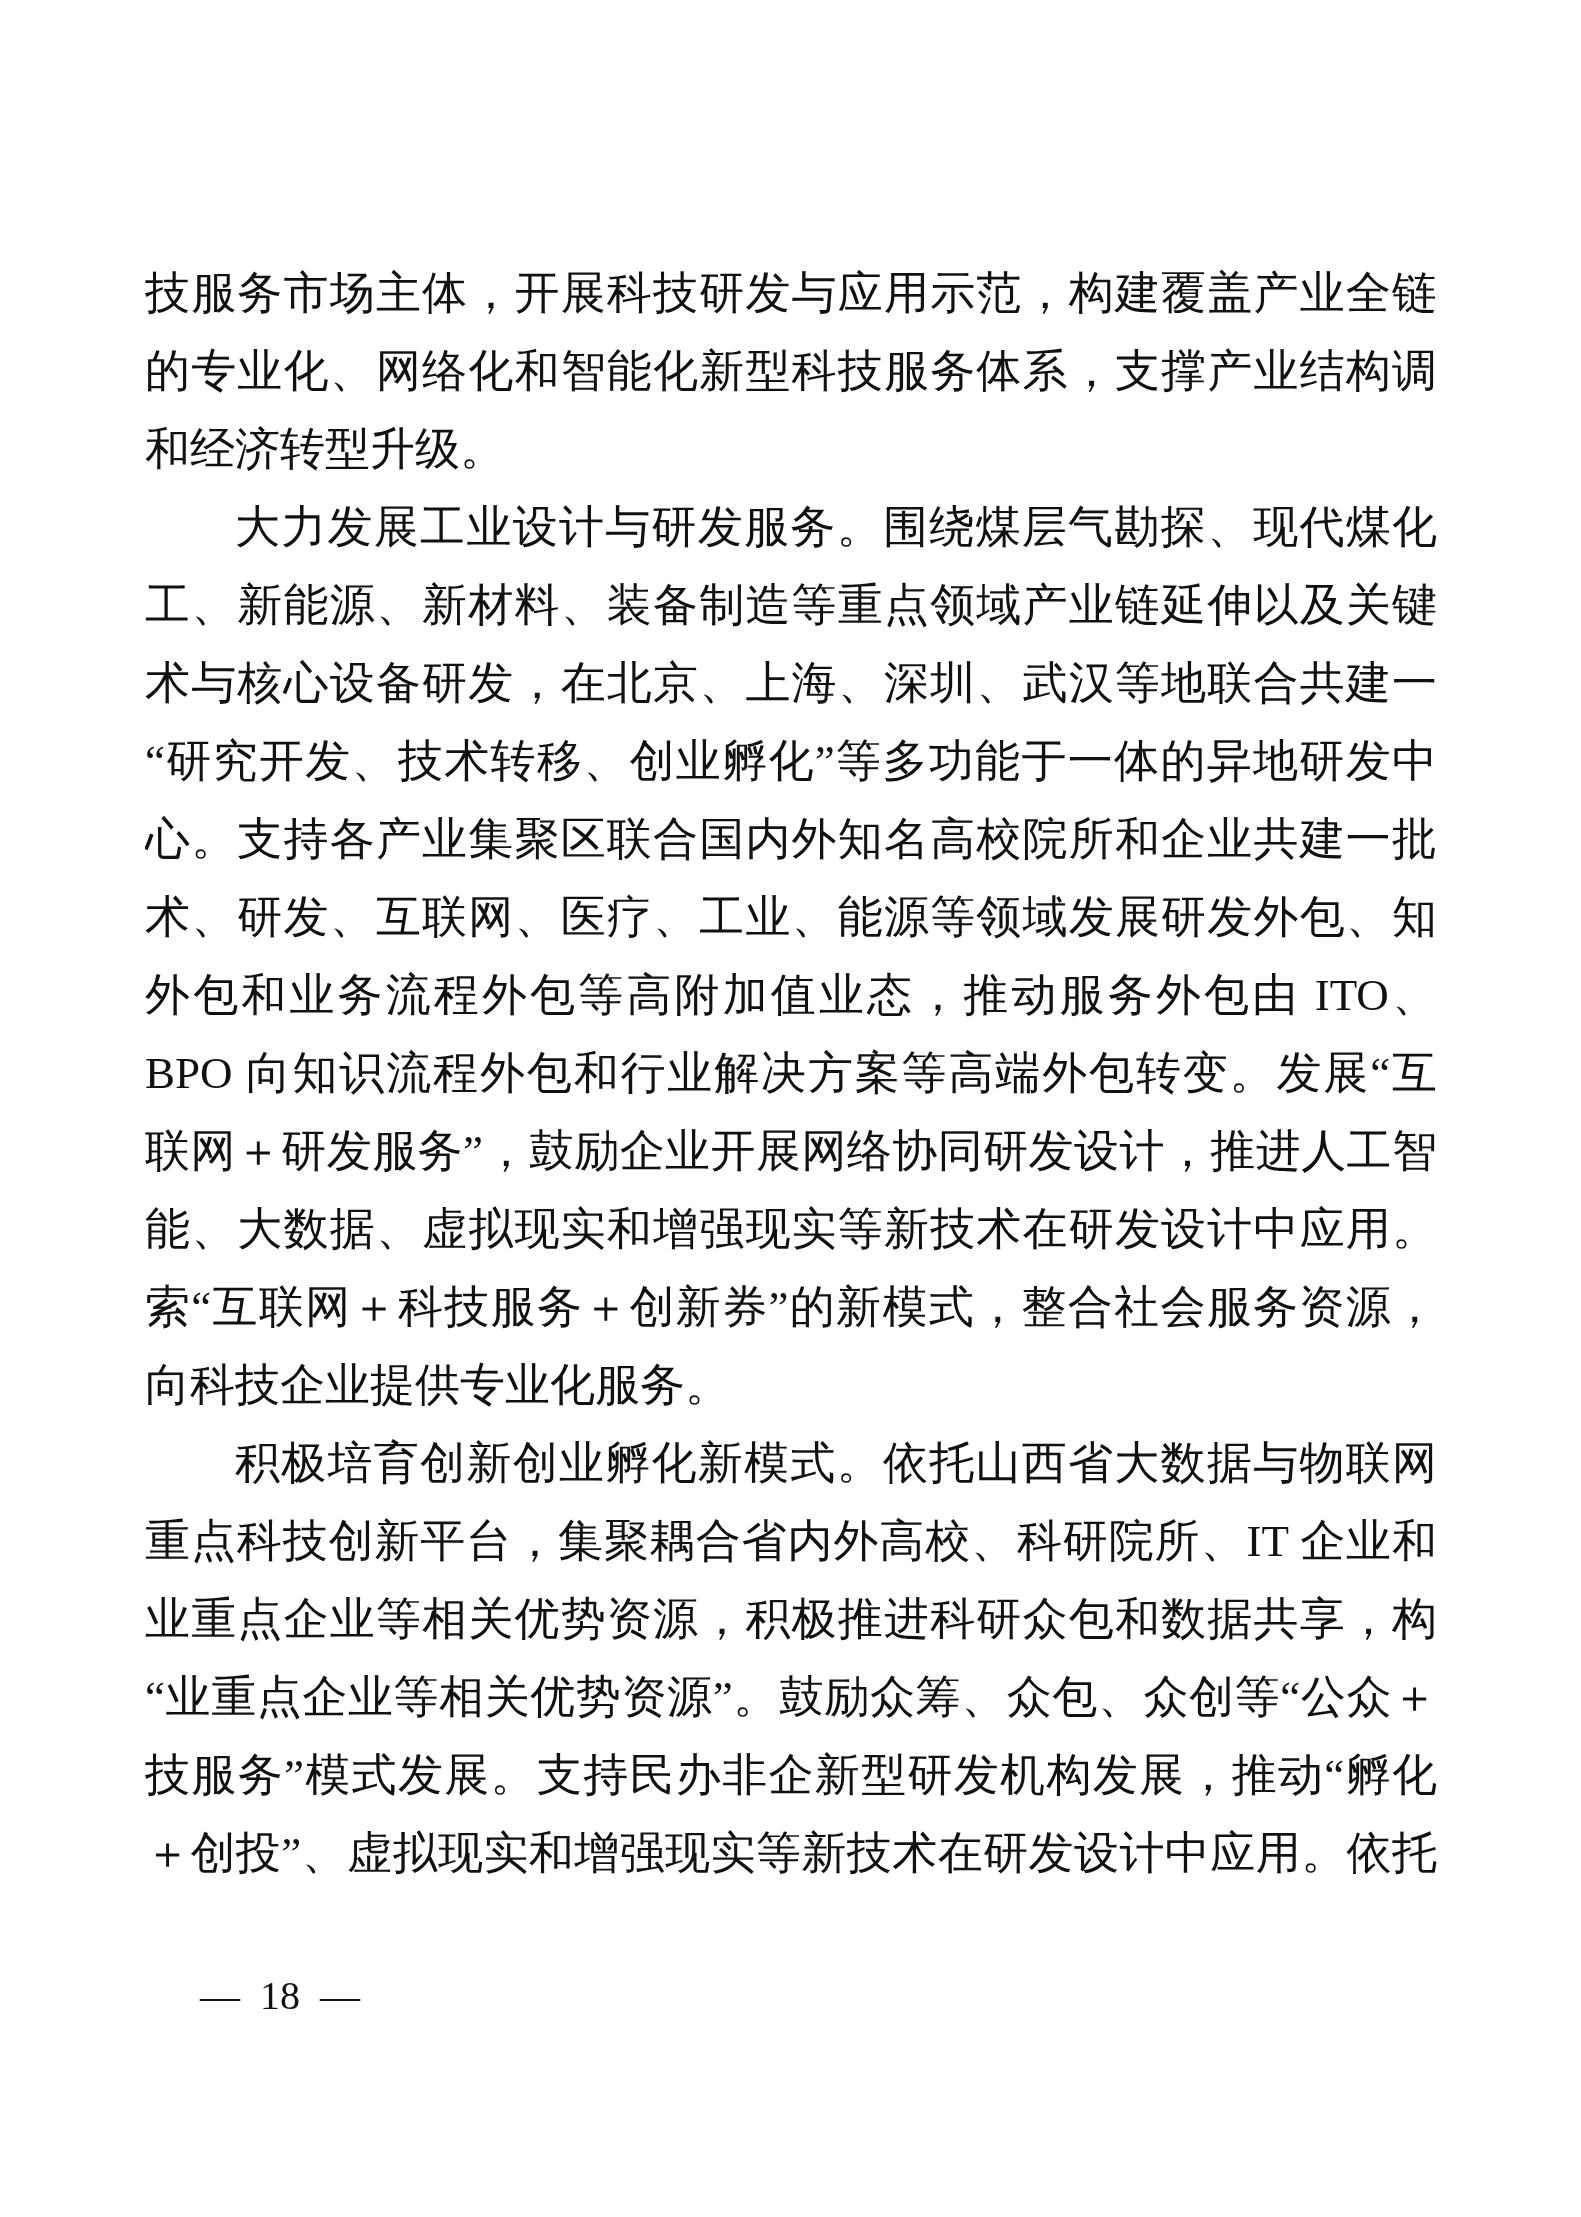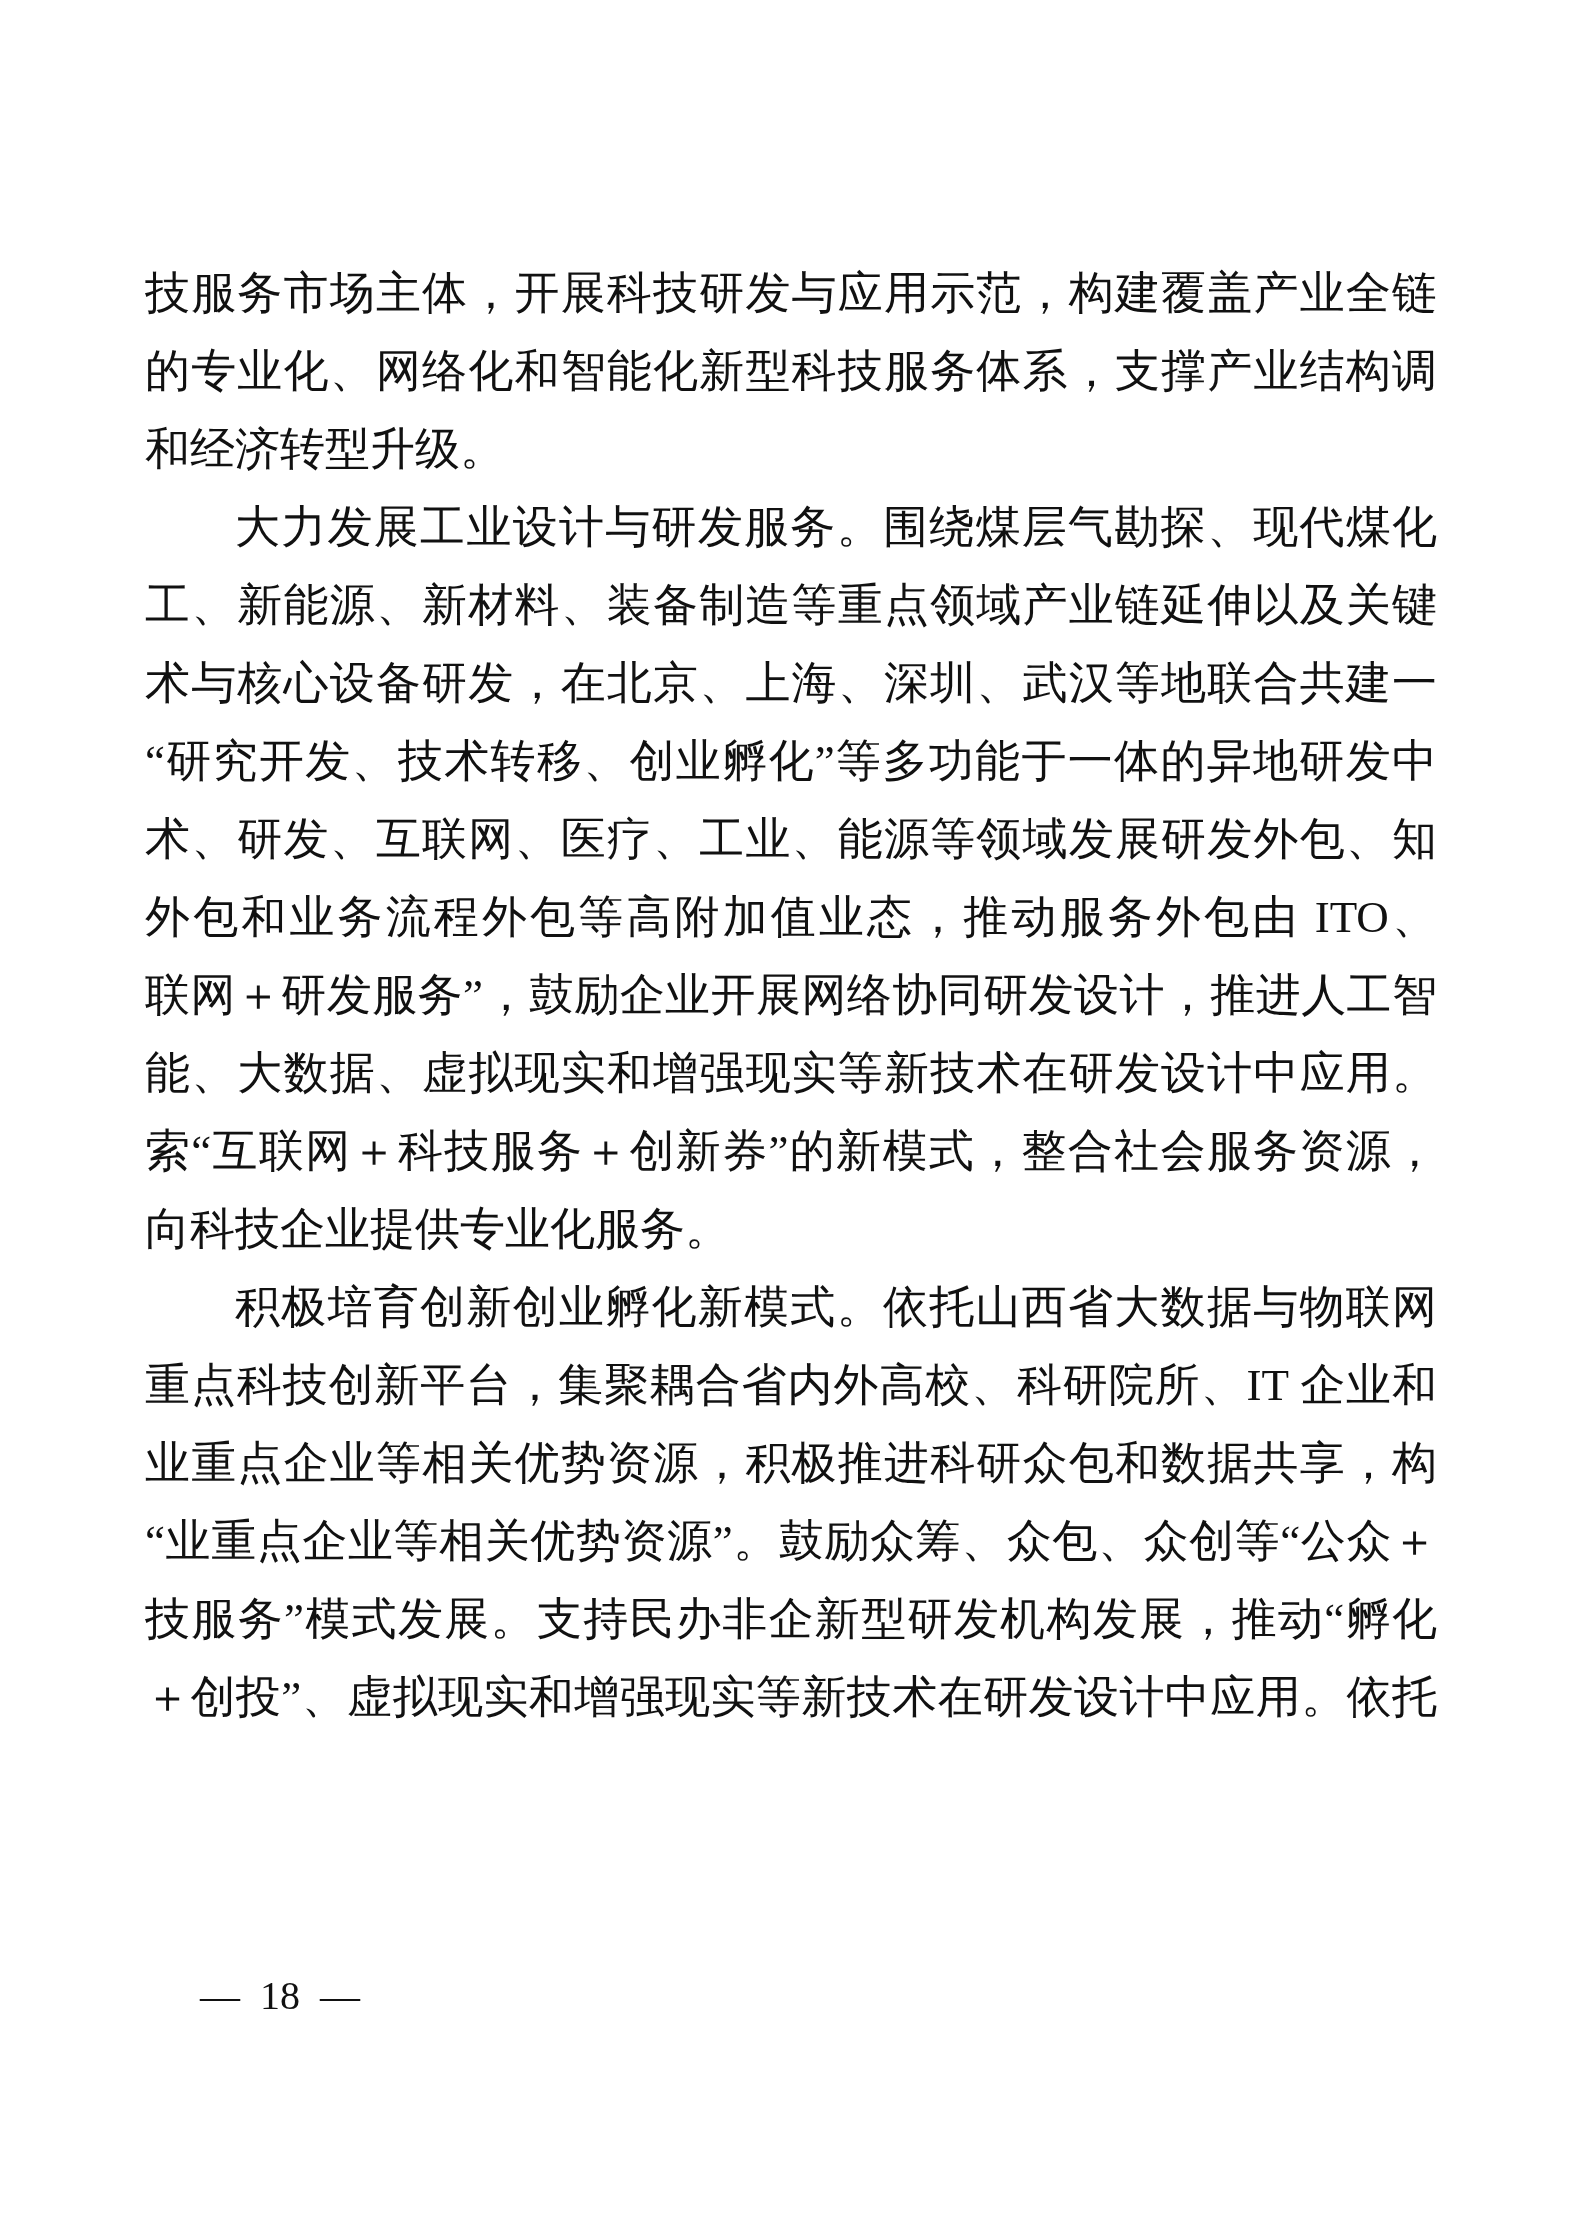--- a/index.html
+++ b/index.html
@@ -62,22 +62,24 @@
 <div class="page">
 
   <main class="text-block">
     <p class="line">技服务市场主体，开展科技研发与应用示范，构建覆盖产业全链条</p>
     <p class="line">的专业化、网络化和智能化新型科技服务体系，支撑产业结构调整</p>
     <p class="line para-end">和经济转型升级。</p>
     <p class="line indent">大力发展工业设计与研发服务。围绕煤层气勘探、现代煤化</p>
     <p class="line">工、新能源、新材料、装备制造等重点领域产业链延伸以及关键技</p>
     <p class="line">术与核心设备研发，在北京、上海、深圳、武汉等地联合共建一批集</p>
     <p class="line">“研究开发、技术转移、创业孵化”等多功能于一体的异地研发中</p>
+    <p class="line">心。支持各产业集聚区联合国内外知名高校院所和企业共建一批</p>
     <p class="line">术、研发、互联网、医疗、工业、能源等领域发展研发外包、知识流程</p>
     <p class="line">外包和业务流程外包等高附加值业态，推动服务外包由 ITO、</p>
+    <p class="line">BPO 向知识流程外包和行业解决方案等高端外包转变。发展“互</p>
     <p class="line">联网＋研发服务”，鼓励企业开展网络协同研发设计，推进人工智</p>
     <p class="line">能、大数据、虚拟现实和增强现实等新技术在研发设计中应用。探</p>
     <p class="line">索“互联网＋科技服务＋创新券”的新模式，整合社会服务资源，面</p>
     <p class="line para-end">向科技企业提供专业化服务。</p>
     <p class="line indent">积极培育创新创业孵化新模式。依托山西省大数据与物联网</p>
     <p class="line">重点科技创新平台，集聚耦合省内外高校、科研院所、IT 企业和行</p>
     <p class="line">业重点企业等相关优势资源，积极推进科研众包和数据共享，构建</p>
     <p class="line">“业重点企业等相关优势资源”。鼓励众筹、众包、众创等“公众＋科</p>
     <p class="line">技服务”模式发展。支持民办非企新型研发机构发展，推动“孵化</p>
     <p class="line">＋创投”、虚拟现实和增强现实等新技术在研发设计中应用。依托</p>

